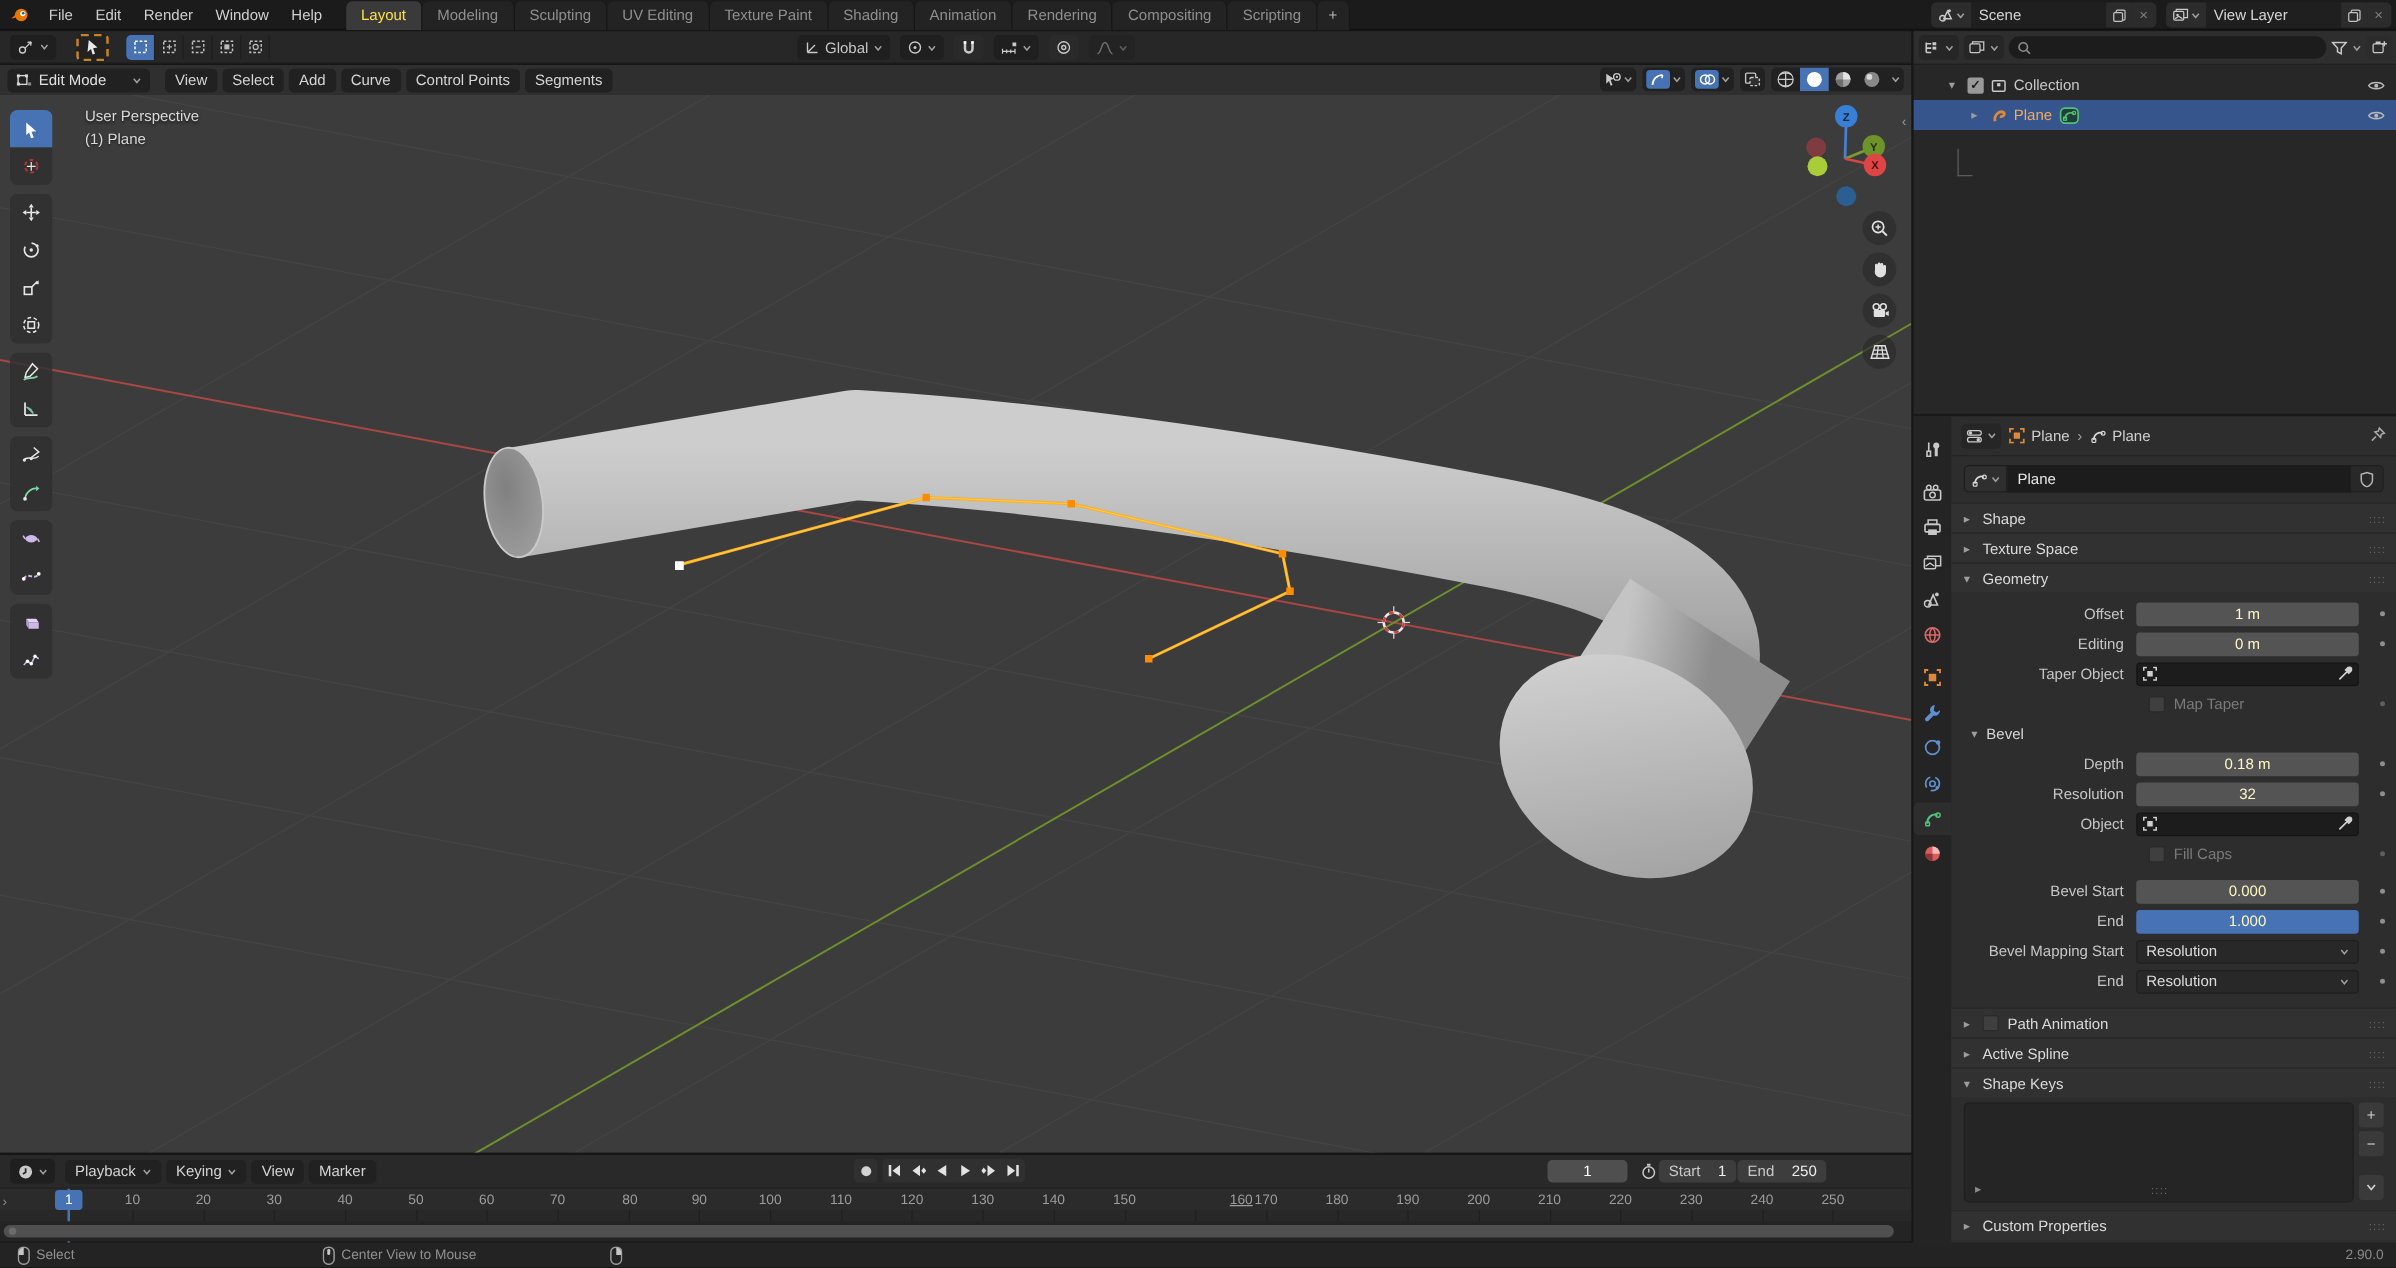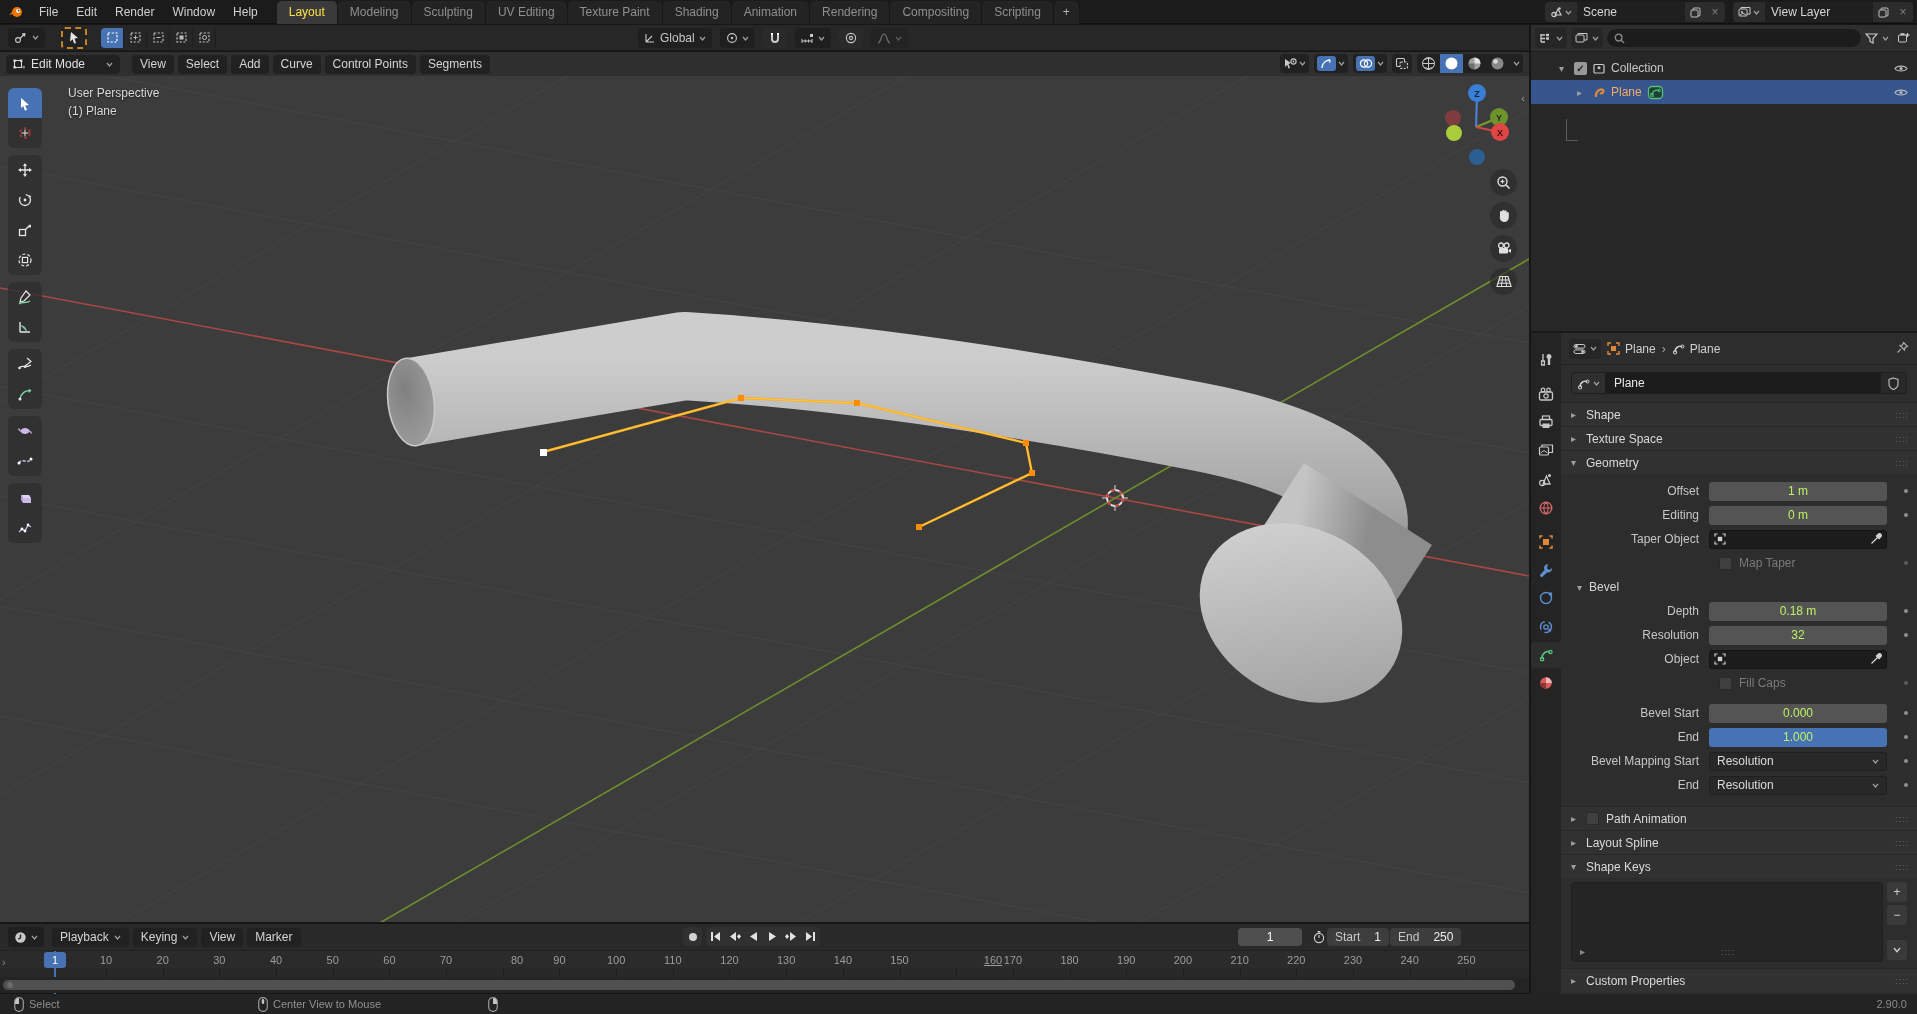--- a/index.html
+++ b/index.html
@@ -133,21 +133,21 @@
   #fake-user { width:26px; height:22px; background:#282828; border:1px solid #1e1e1e; border-left:none;
     border-radius:0 4px 4px 0; display:flex; align-items:center; justify-content:center; color:#b5b5b5; }
   .panelhdr { position:relative; height:24px; background:#313131; border-top:1px solid #272727;
     display:flex; align-items:center; gap:7px; padding:0 10px; color:#dadada; }
   .panelhdr .tri { color:#9d9d9d; font-size:10px; width:8px; }
   .draghandle { position:absolute; right:8px; color:#686868; font-size:9px; letter-spacing:1px; }
   .pbody { padding:4px 0 8px 0; }
   .prow { display:flex; align-items:center; height:22px; margin:2px 0; position:relative; }
   .plabel { width:148px; text-align:right; padding-right:10px; color:#c6c6c6; }
   .plabel.dim { color:#7a7a7a; }
-  .pfield { width:178px; height:19px; border-radius:3px; background:#545454; color:#bef264;
+  .pfield { width:178px; height:19px; border-radius:3px; background:#545454; color:#fef9c3;
     text-align:center; line-height:19px; }
   .pfield.blue { background:#4772b3; }
   .pobj { width:178px; height:19px; border-radius:3px; background:#1c1c1c; display:flex; align-items:center;
     padding:0 4px; gap:4px; border:1px solid #151515; }
   .pobj .spacer { flex:1; }
   .pdrop { width:178px; height:19px; border-radius:3px; background:#282828; display:flex; align-items:center;
     padding:0 7px; color:#dcdcdc; border:1px solid #1f1f1f; }
   .pdrop .spacer { flex:1; }
   .adot { position:absolute; right:9px; width:4px; height:4px; border-radius:50%; background:#8f8f8f; }
   .adot.dim { background:#5e5e5e; }
@@ -840,21 +840,21 @@
         </div>
       <div id="playhead-line"></div>
       <div id="playhead-box">1</div>
     <span class="tick" style="left: 106.012px;">10</span>
         <span class="tick" style="left: 162.692px;">20</span>
         <span class="tick" style="left: 219.372px;">30</span>
         <span class="tick" style="left: 276.052px;">40</span>
         <span class="tick" style="left: 332.732px;">50</span>
         <span class="tick" style="left: 389.412px;">60</span>
         <span class="tick" style="left: 446.092px;">70</span>
-        <span class="tick" style="left: 517px;">80</span>
+        <span class="tick" style="left: 504px;">80</span>
         <span class="tick" style="left: 559.452px;">90</span>
         <span class="tick" style="left: 616.132px;">100</span>
         <span class="tick" style="left: 672.812px;">110</span>
         <span class="tick" style="left: 729.492px;">120</span>
         <span class="tick" style="left: 786.172px;">130</span>
         <span class="tick" style="left: 842.852px;">140</span>
         <span class="tick" style="left: 899.532px;">150</span>
         <span class="tick" style="left: 993px; text-decoration: underline;">160</span>
         <span class="tick" style="left: 1012.89px;">170</span>
         <span class="tick" style="left: 1069.57px;">180</span>
@@ -1280,21 +1280,21 @@
         </div>
 
         <div class="panelhdr">
           <span class="tri">▸</span>
           <span class="pcheck" style="margin:0"></span>
           <span>Path Animation</span>
           <span class="draghandle">::::</span>
         </div>
         <div class="panelhdr">
           <span class="tri">▸</span>
-            <span>Layout Spline</span>
+            <span>Active Spline</span>
           <span class="draghandle">::::</span>
         </div>
         <div class="panelhdr">
           <span class="tri">▾</span>
             <span>Shape Keys</span>
           <span class="draghandle">::::</span>
         </div>
         <div id="shapekeys-box">
           <div id="sk-list">
             <span class="tri">▸</span>

